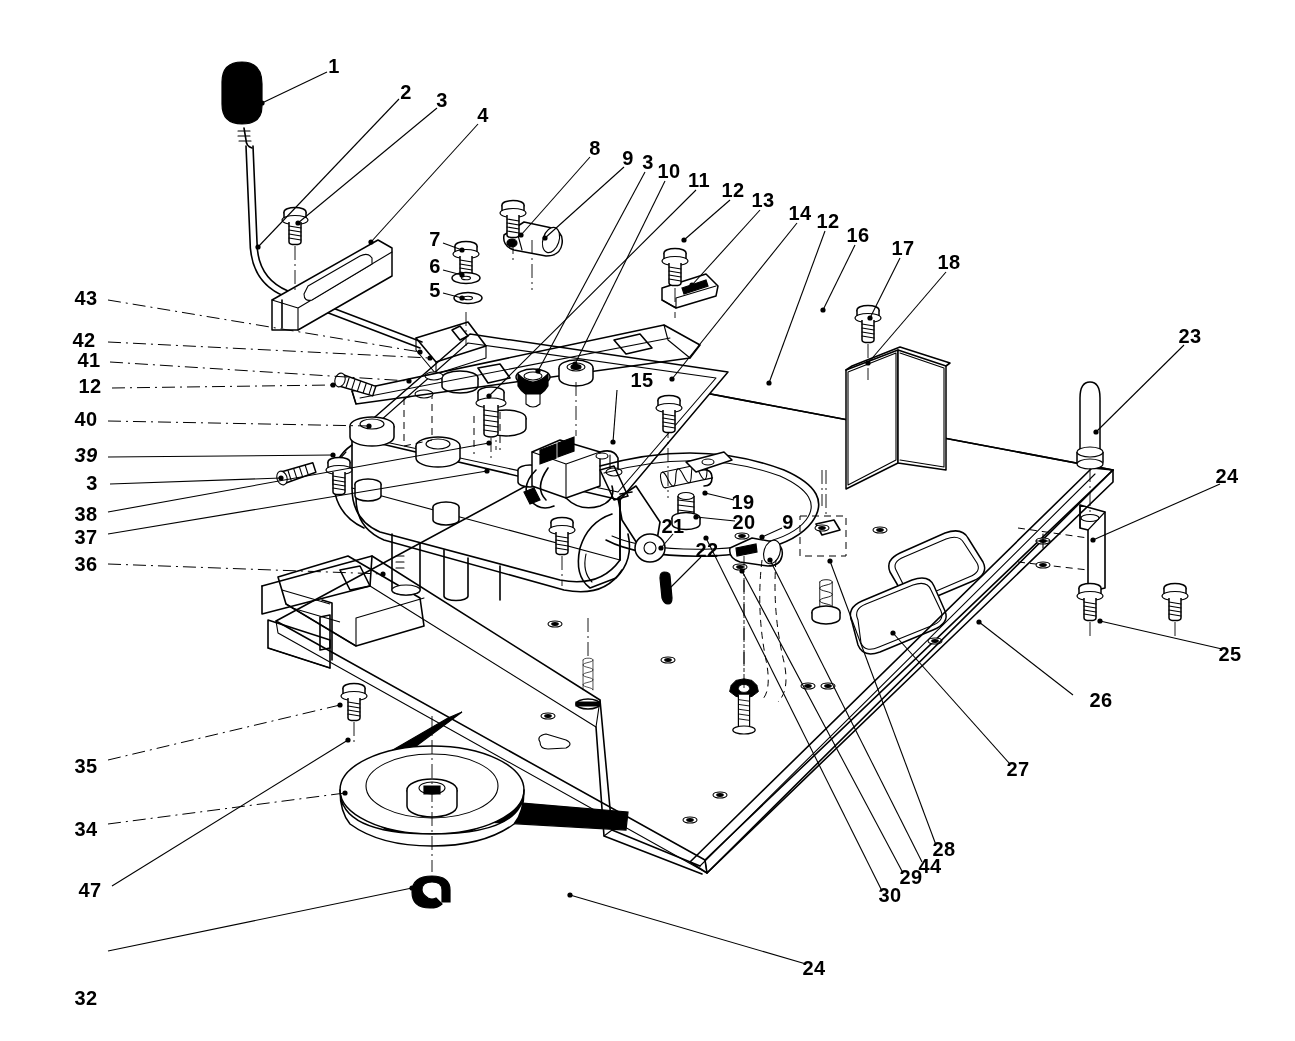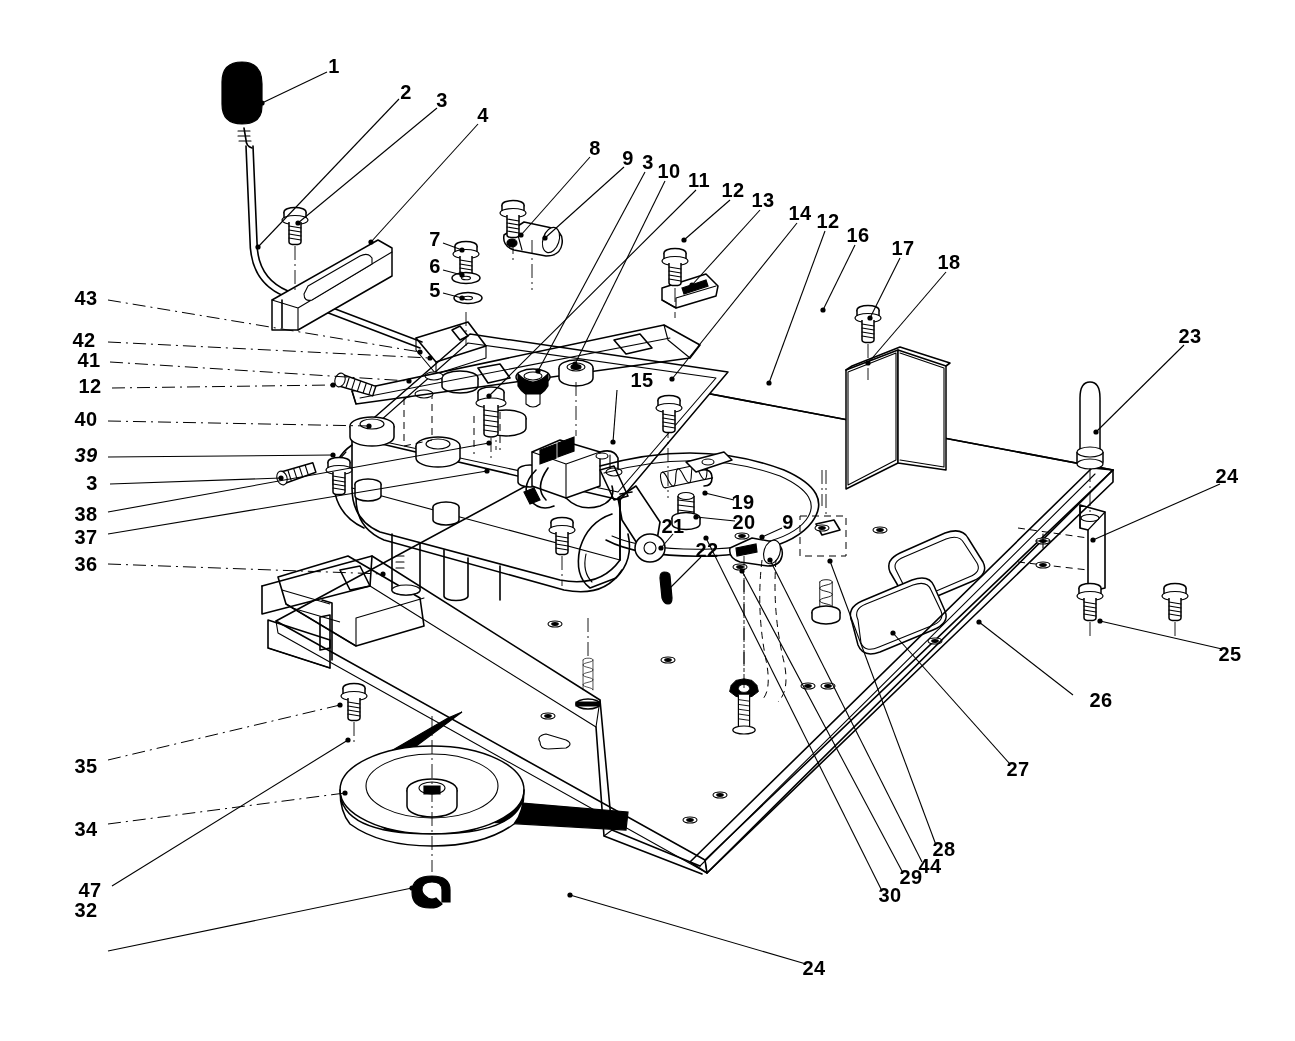--- a/index.html
+++ b/index.html
@@ -569,16 +569,16 @@
       <span class="callout" style="left: 90px; top: 386px;">12</span>
       <span class="callout" style="left: 86px; top: 419px;">40</span>
       <span class="callout" style="left: 86px; top: 455px; font-style: italic;">39</span>
       <span class="callout" style="left: 92px; top: 483px;">3</span>
       <span class="callout" style="left: 86px; top: 514px;">38</span>
       <span class="callout" style="left: 86px; top: 537px;">37</span>
       <span class="callout" style="left: 86px; top: 564px;">36</span>
       <span class="callout" style="left: 86px; top: 766px;">35</span>
       <span class="callout" style="left: 86px; top: 829px;">34</span>
       <span class="callout" style="left: 90px; top: 890px;">47</span>
-      <span class="callout" style="left: 86px; top: 910px;">32</span>
+      <span class="callout" style="left: 86px; top: 998px;">32</span>
     </div>
 
 </div>
 
 </body></html>

